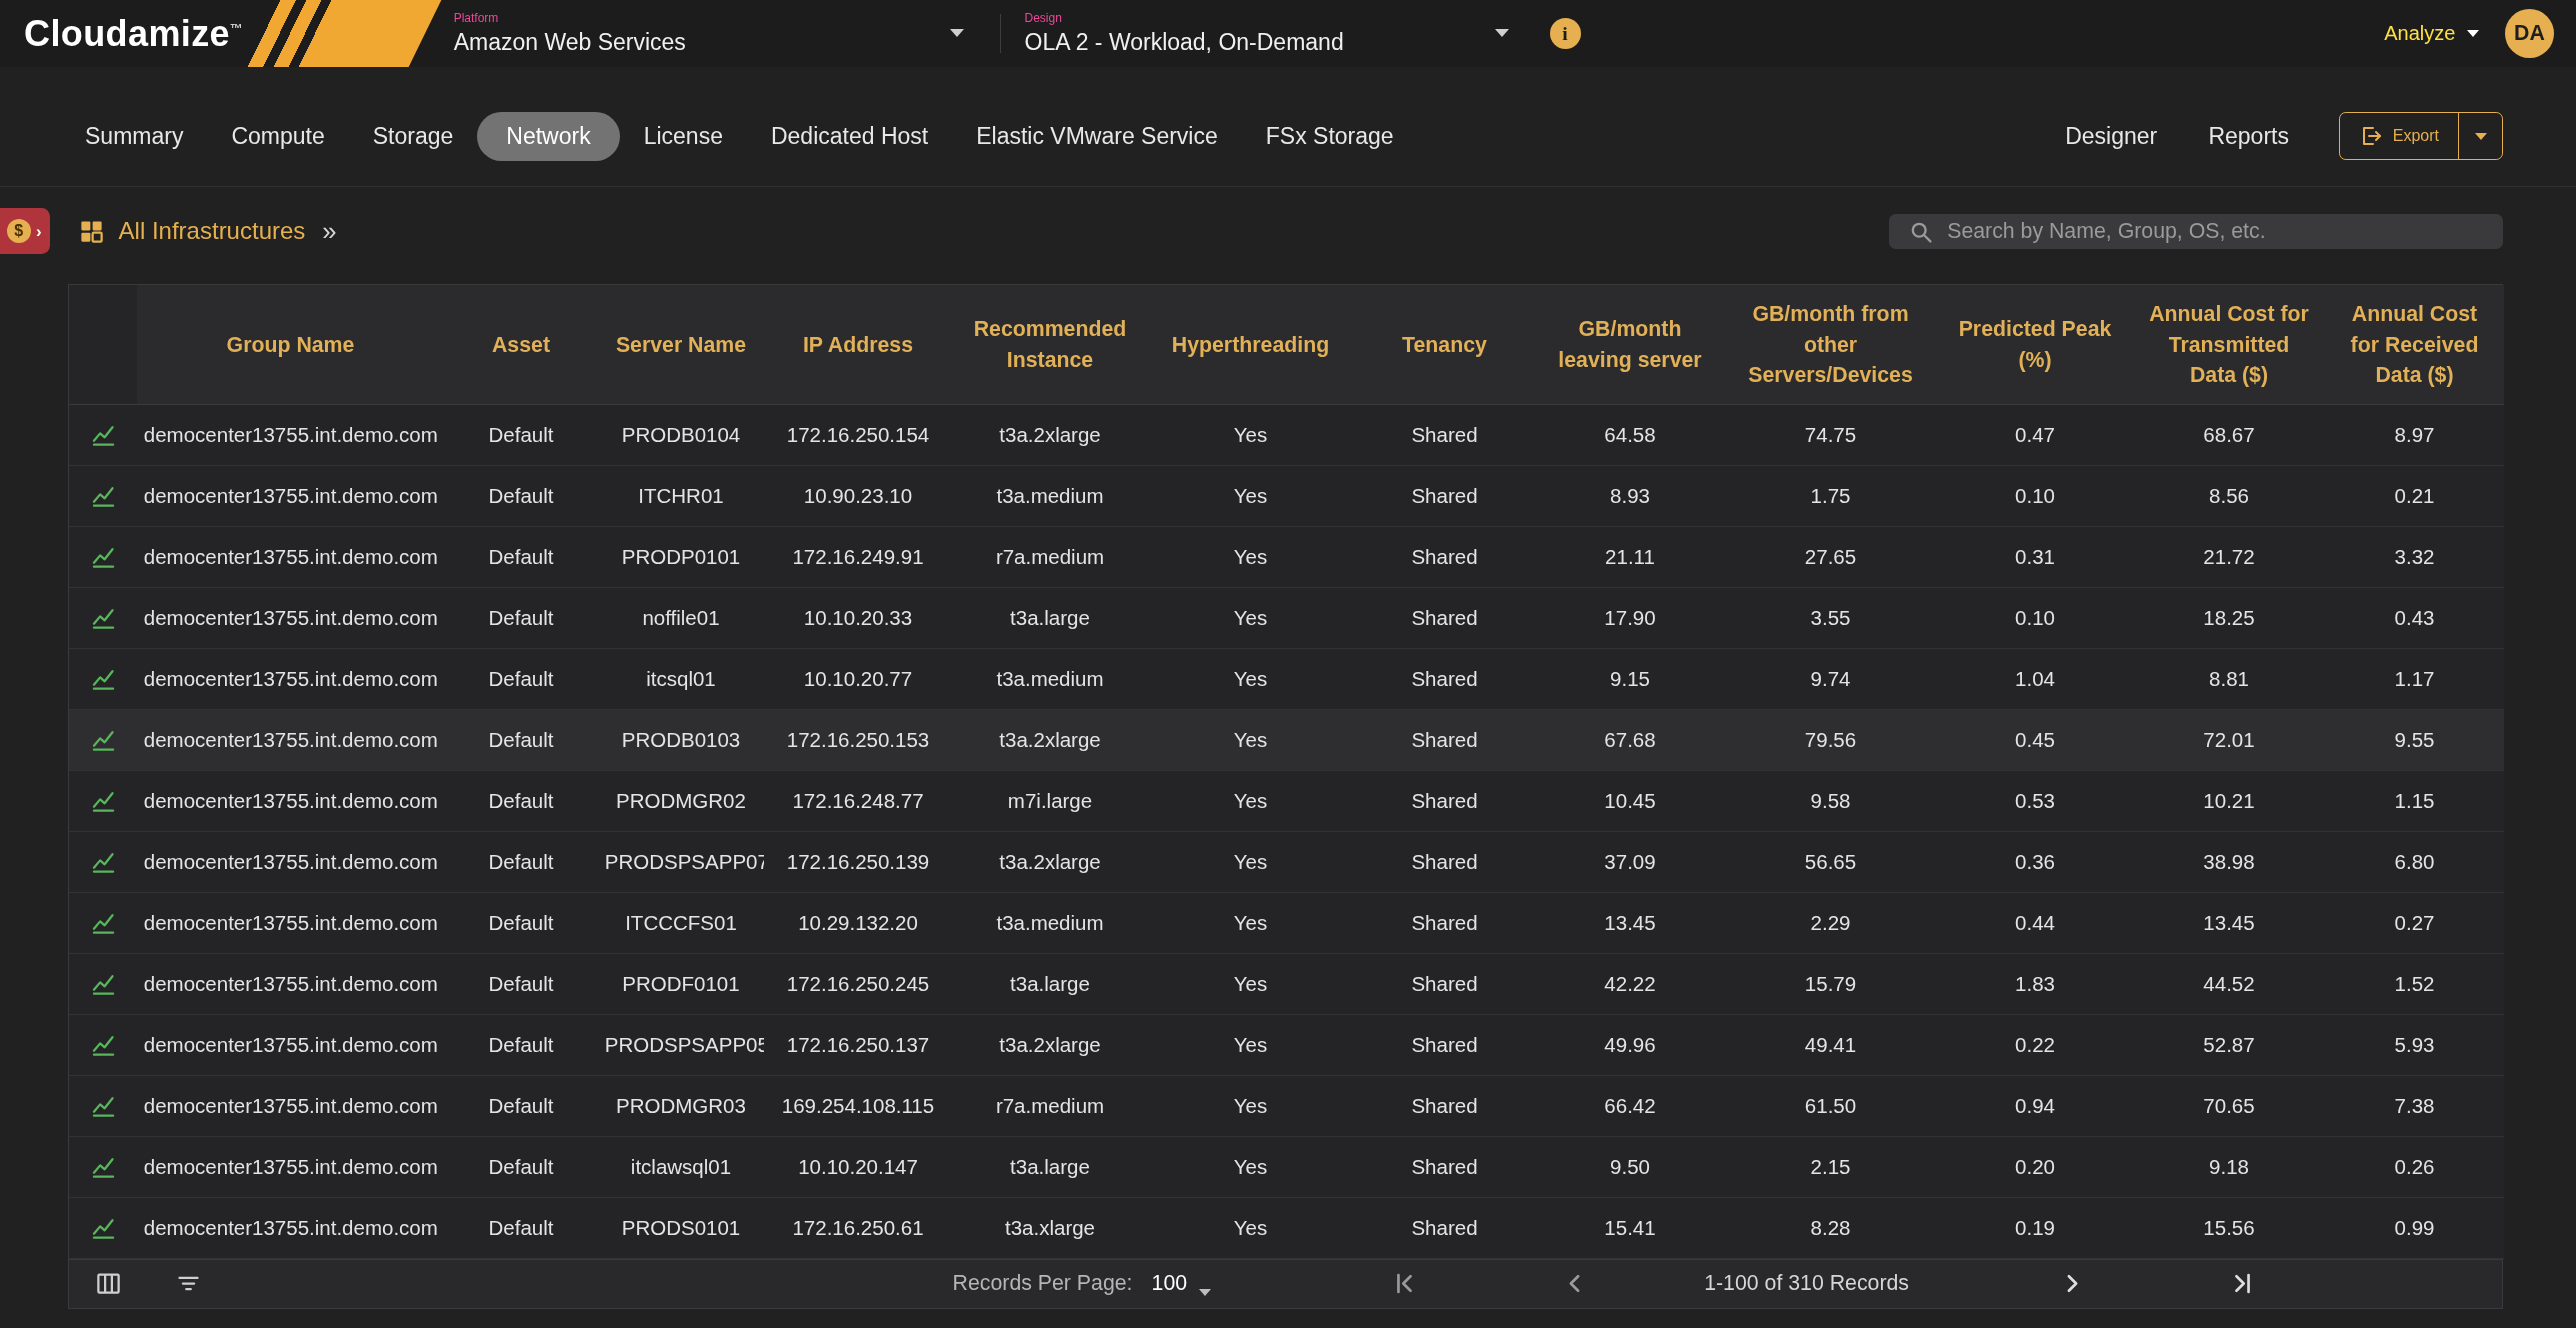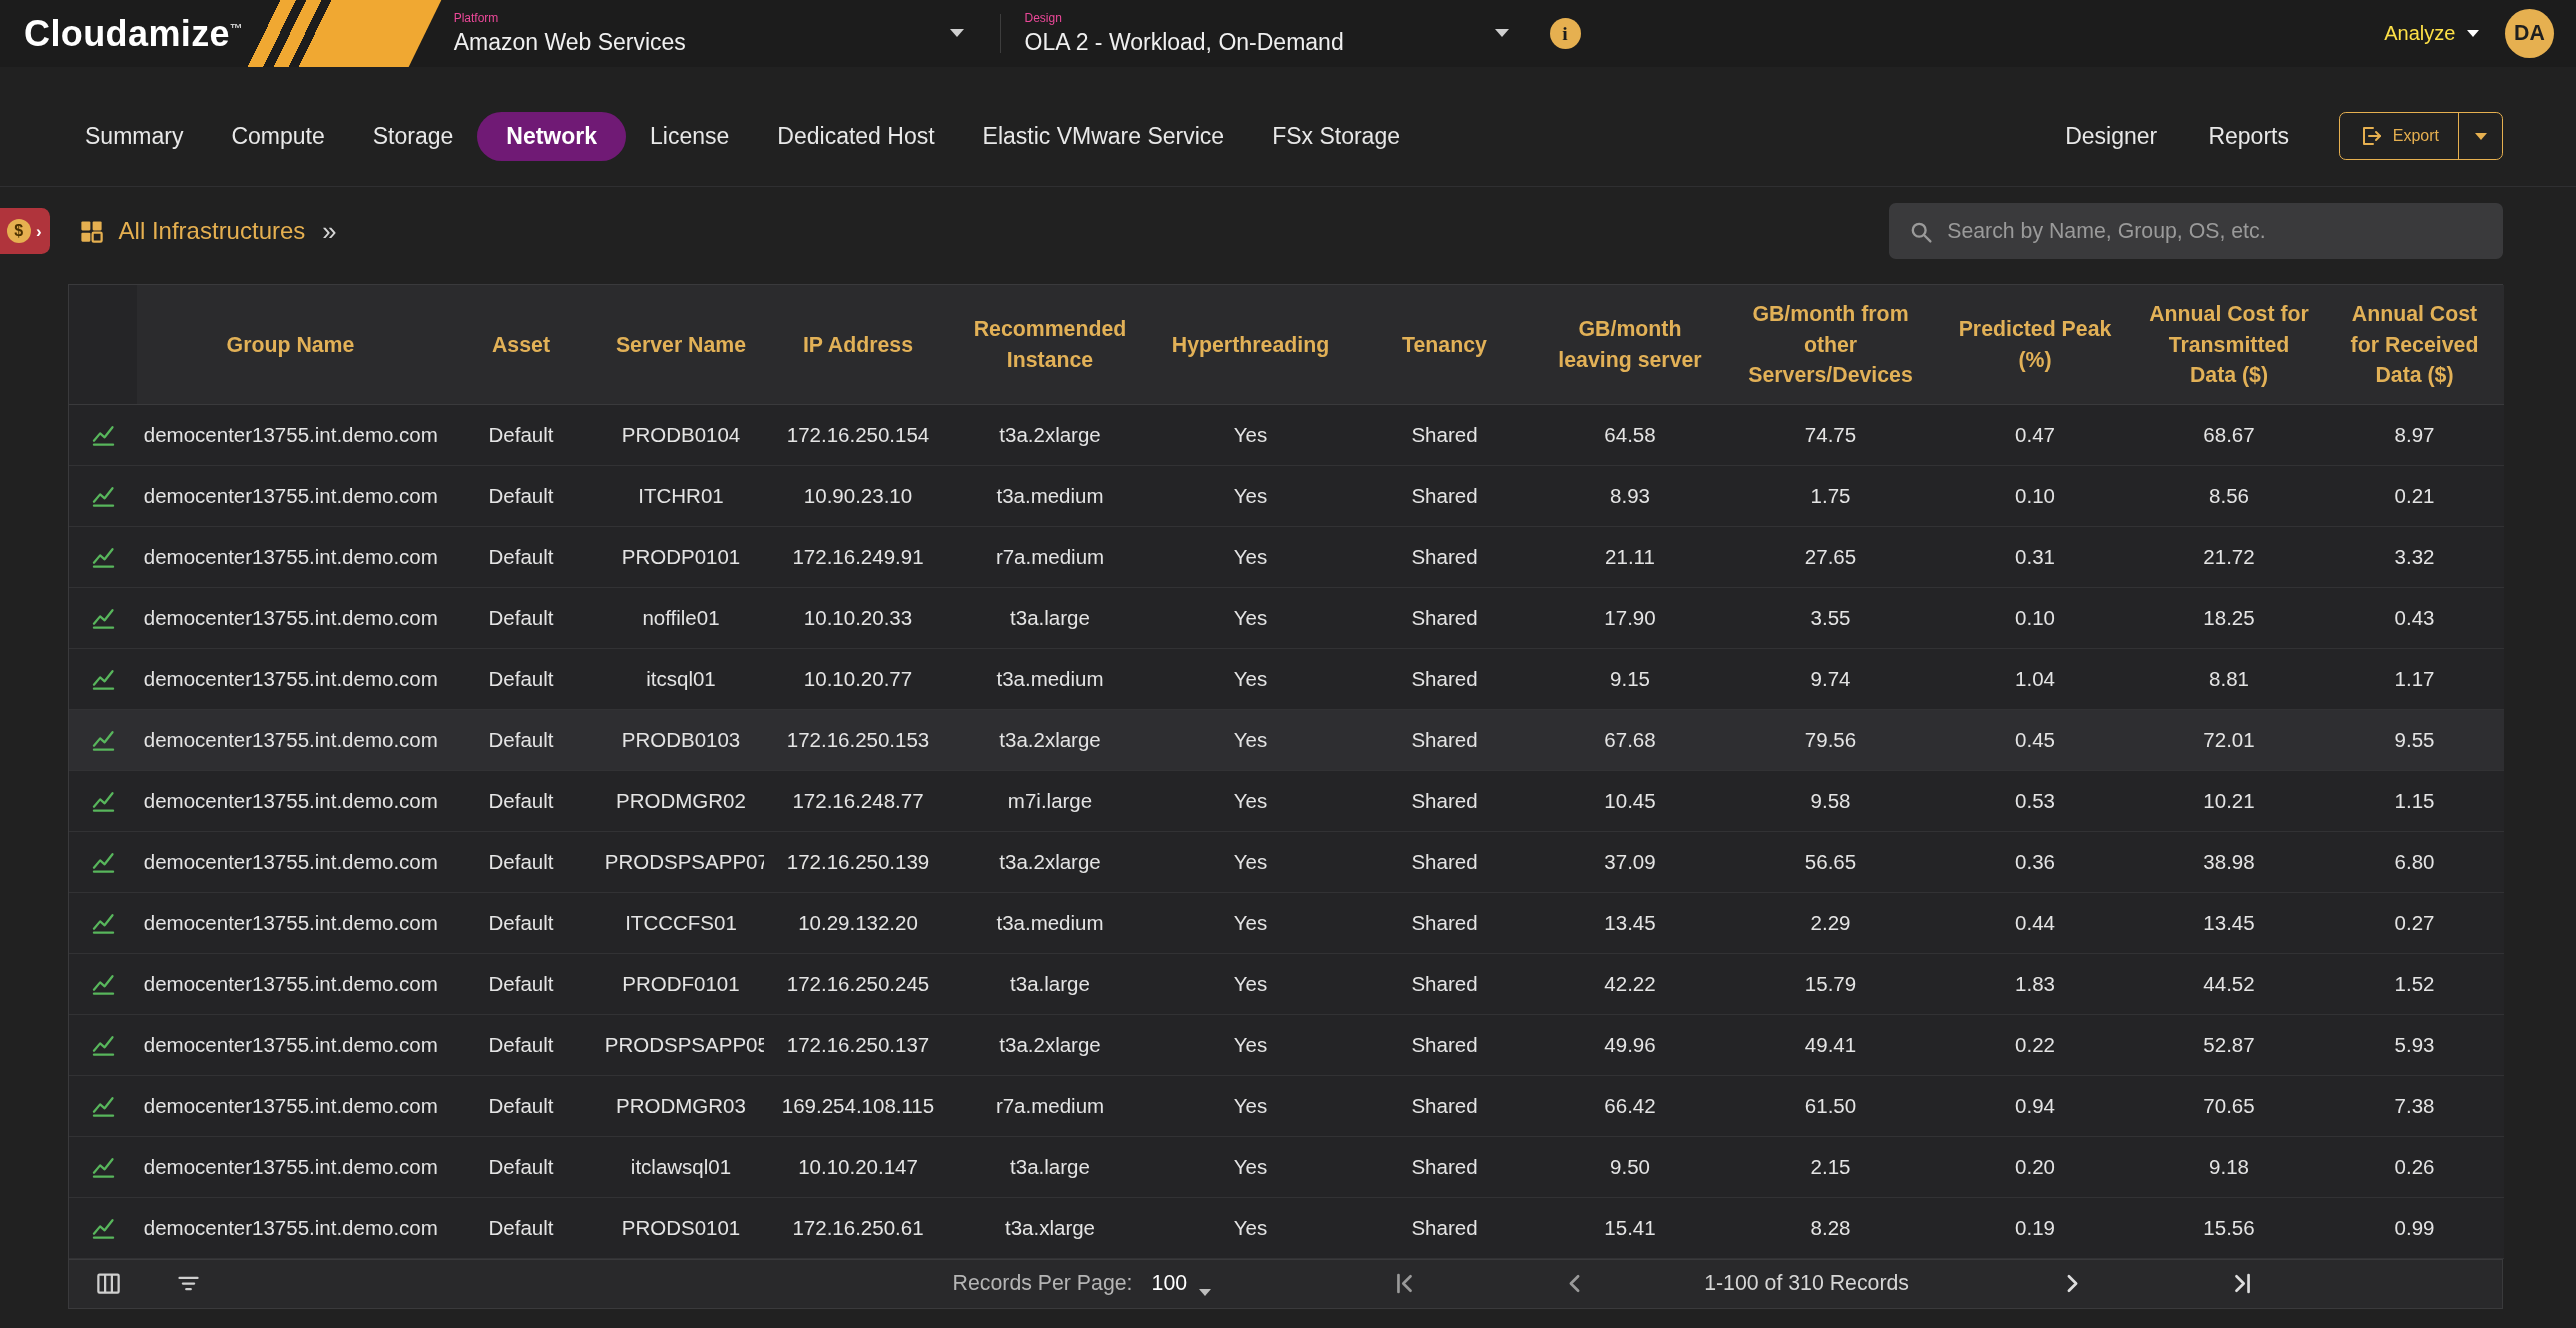--- a/index.html
+++ b/index.html
@@ -29,21 +29,21 @@
   .analyze-menu { display: flex; align-items: center; gap: 12px; color: #fde047; font-size: 20px; cursor: pointer; }
   .analyze-menu .caret { color: #ffffff; border-left-width: 6.8px; border-right-width: 6.8px; border-top-width: 7.7px; }
   .avatar { width: 49px; height: 49px; border-radius: 50%; background: #e6b050; color: #1f1f1f;
     font-size: 21.3px; font-weight: 700; display: flex; align-items: center; justify-content: center; cursor: pointer; }
 
   
   .tabs-row { margin-top: 31px; height: 89px; display: flex; align-items: center;
     padding: 0 73px 12px 61px; border-bottom: 0.9px solid #2f2f31; }
   .tab { font-size: 23px; font-weight: 500; color: #e8e8e8; padding: 11px 24px; background: transparent;
     border: none; cursor: pointer; white-space: nowrap; font-family: inherit; }
-  .tab.active { background: #701a75; color: #ffffff; border-radius: 34px; padding: 11px 29px; font-weight: bold; }
+  .tab.active { background: #737373; color: #ffffff; border-radius: 34px; padding: 11px 29px; }
   .tabs-right { margin-left: auto; display: flex; align-items: center; }
   .nav-link { font-size: 23px; font-weight: 500; color: #e8e8e8; padding: 11px 25.6px; cursor: pointer; white-space: nowrap; }
   .export-btn { margin-left: 24px; height: 48px; border: 1.7px solid #e6b050; border-radius: 6.8px;
     display: flex; align-items: center; color: #e6b050; cursor: pointer; background: transparent; }
   .export-main { display: flex; align-items: center; gap: 10.2px; padding: 0 19px; font-size: 16px; font-weight: 500; }
   .export-caret-seg { width: 44px; align-self: stretch; display: flex; align-items: center; justify-content: center;
     border-left: 1.7px solid #e6b050; cursor: pointer; }
   .export-caret-seg .caret { color: #e6b050; border-left-width: 6.8px; border-right-width: 6.8px; border-top-width: 7.7px; }
 
   
@@ -52,21 +52,21 @@
   .collapse-tab { position: absolute; left: 0; top: 50%; transform: translateY(-50%);
     height: 46px; background: #b0343c; border-radius: 0 8.5px 8.5px 0; display: flex; align-items: center;
     padding: 0 8.5px 0 6.8px; gap: 5.1px; cursor: pointer; }
   .coin { width: 24px; height: 24px; border-radius: 50%; background: #e6b050; color: #4a3000;
     font-size: 16px; font-weight: 700; display: flex; align-items: center; justify-content: center; }
   .collapse-chevron { color: #ffffff; font-size: 17px; font-weight: 700; line-height: 1; }
   .breadcrumb-wrap { display: flex; align-items: center; cursor: pointer; }
   .breadcrumb-icon { color: #e6b050; display: flex; }
   .breadcrumb-label { margin-left: 13.6px; font-size: 24px; color: #e6b050; }
   .breadcrumb-expand { margin-left: 17px; font-size: 25.6px; color: #d6d6d6; }
-  .search-box { margin-left: auto; width: 614px; height: 56px; background: #3a3a3c; border-radius: 6.8px;
+  .search-box { margin-left: auto; width: 614px; height: 35px; background: #3a3a3c; border-radius: 6.8px;
     display: flex; align-items: center; padding: 0 19px; gap: 13.6px; }
   .search-box svg { flex: 0 0 auto; color: #9a9a9a; }
   .search-box input { flex: 1; background: transparent; border: none; outline: none;
     font-size: 21.3px; color: #d6d6d6; font-family: inherit; }
   .search-box input::placeholder { color: #9a9a9a; }
 
   
   .table-card { margin: 12px 73px 0 68px; background: #242426; border: 0.9px solid #3a3a3c; }
   table { width: 100%; border-collapse: collapse; table-layout: fixed; }
   thead th { background: #2b2b2d; color: #e2b157; font-size: 21.3px; font-weight: 600;

